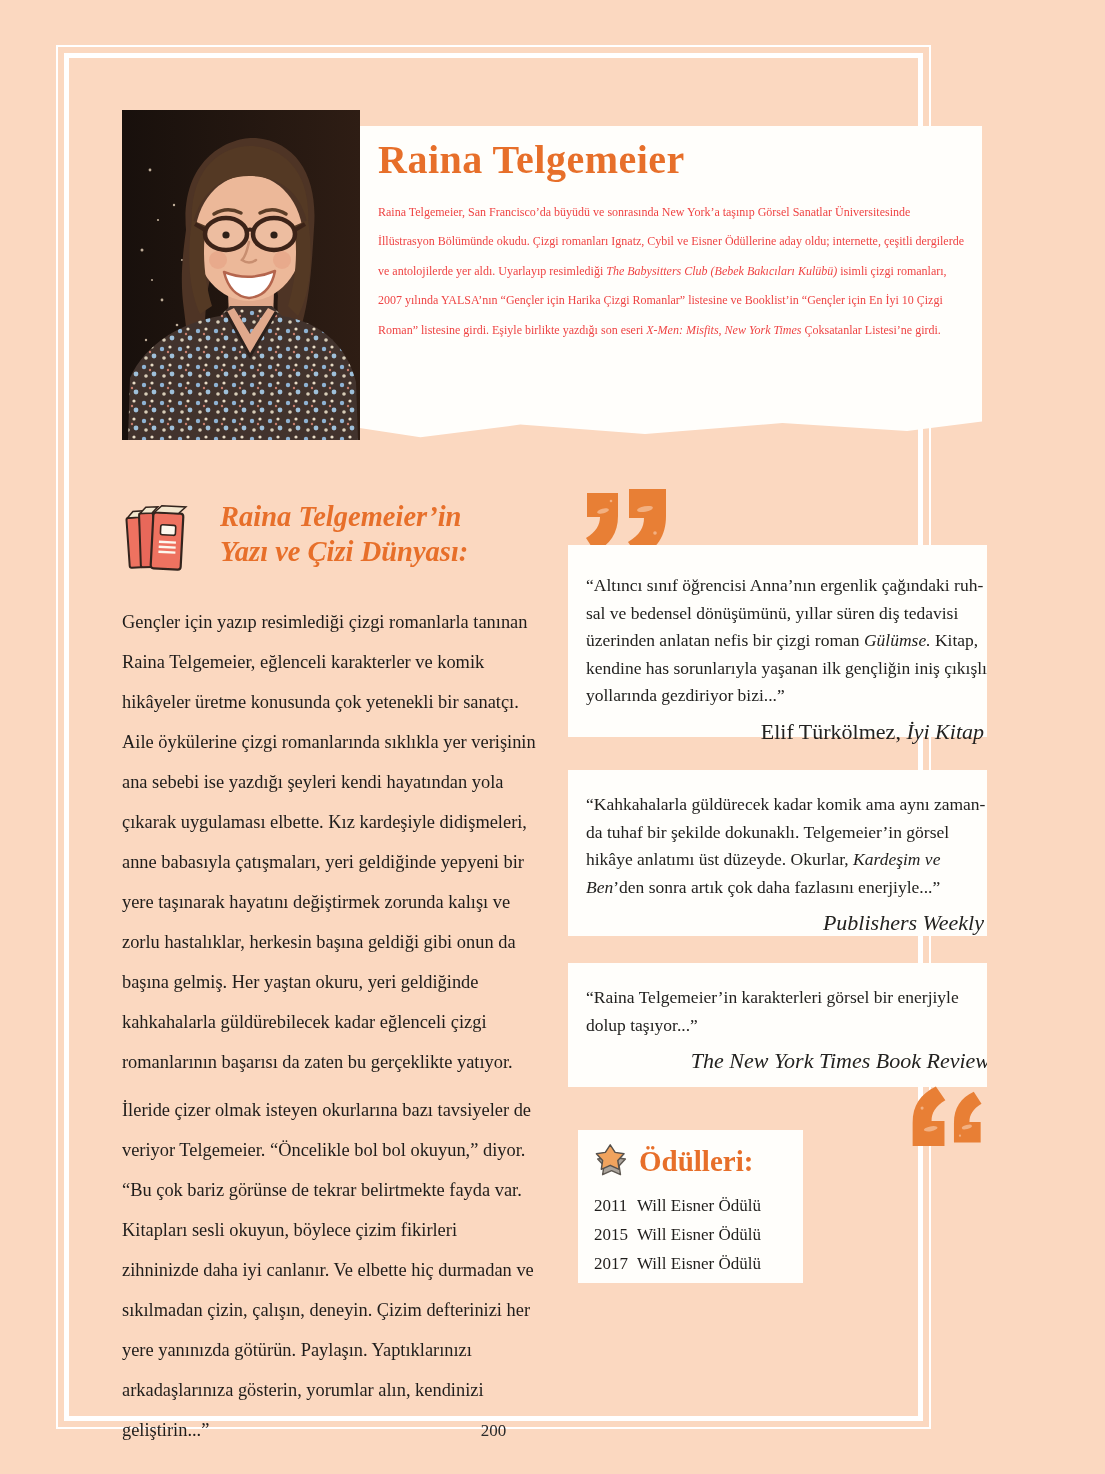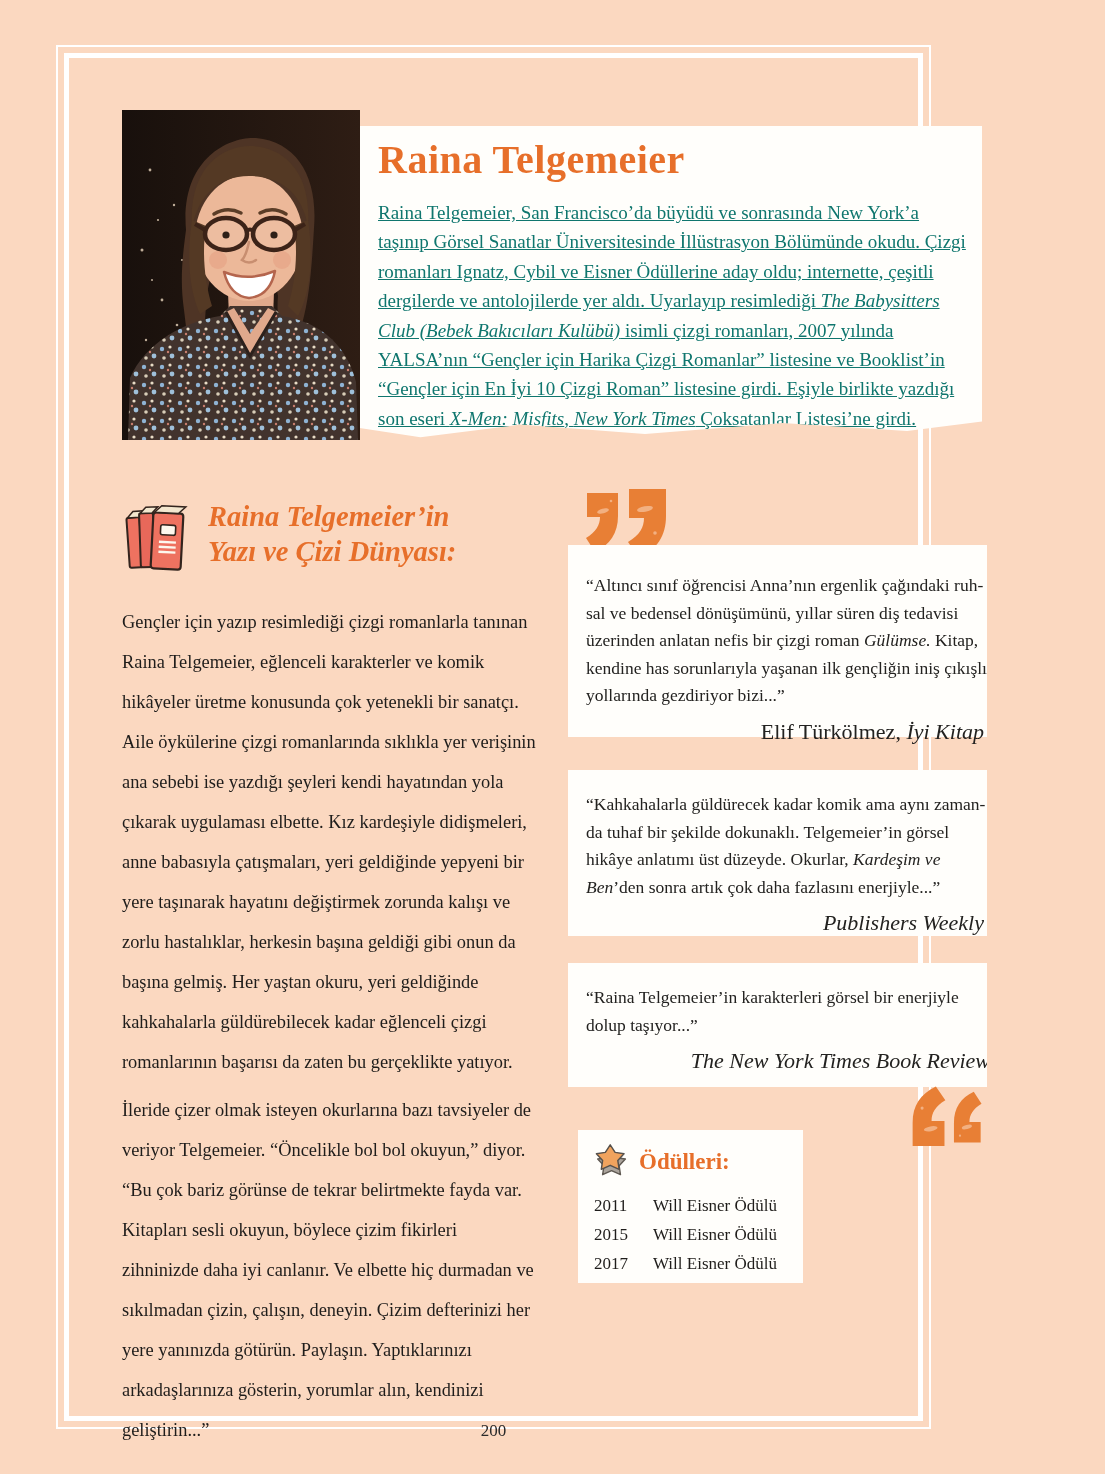--- a/index.html
+++ b/index.html
@@ -31,35 +31,34 @@
     box-sizing:border-box;
     padding:8px 22px 0 20px;
   }
   .bio-title{
     margin:2px 0 0 0;
     font-size:40px;font-weight:bold;color:#e76f2a;
     letter-spacing:0.5px;
   }
   .bio-text{
     margin-top:15px;
-    font-size:19px;line-height:29.4px;color:#0f766e;
+    font-size:12px;line-height:29.4px;color:#ef4444;
     width:588px;
-    text-decoration:underline;
   }
 
   .photo{
     position:absolute;left:122px;top:110px;width:238px;height:330px;
   }
 
   
   .left-col{position:absolute;left:122px;top:499px;width:416px;}
   .section-header{display:flex;align-items:flex-start;}
   .books-icon{flex:0 0 auto;margin-top:2px;}
   .section-heading{
-    margin:0 0 0 20px;
+    margin:0 0 0 32px;
     font-size:28.5px;line-height:35px;
     font-weight:bold;font-style:italic;color:#e76f2a;
   }
   .body-par{
     font-size:18.4px;line-height:40px;color:#1f1d1b;margin:0;
   }
   .body-par.first{margin-top:21px;}
   .body-par + .body-par{margin-top:8px;}
 
   
@@ -78,24 +77,24 @@
   .close-quote{position:absolute;left:905px;top:1080px;transform:rotate(180deg);}
 
   
   .awards-card{
     position:absolute;left:578px;top:1130px;width:225px;height:153px;
     background:#fffefb;box-sizing:border-box;
     padding:13px 14px 0 16px;
   }
   .awards-head{display:flex;align-items:center;}
   .awards-title{
-    margin:0 0 0 9px;font-size:23px;font-weight:bold;color:#e76f2a;
+    margin:0 0 0 9px;font-size:29px;font-weight:bold;color:#e76f2a;
   }
   .award-rows{margin-top:11px;}
-  .award-row{display:flex;font-size:17px;color:#1f1d1b;line-height:29px;gap:16px;}
+  .award-row{display:flex;font-size:17px;color:#1f1d1b;line-height:29px;}
   .award-year{width:43px;flex:0 0 auto;}
   .award-name{margin-left:0;}
 
   .page-number{
     position:absolute;left:0;right:0;bottom:33px;
     text-align:center;font-size:17px;color:#2a2a2a;
   }
 </style>
 </head>
 <body>

